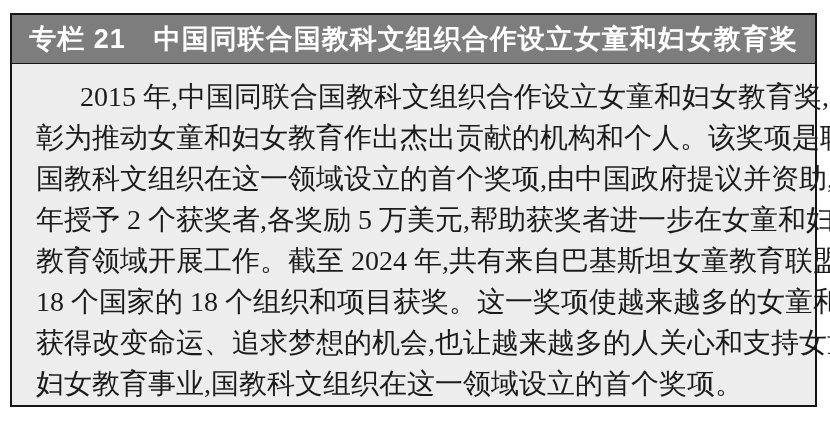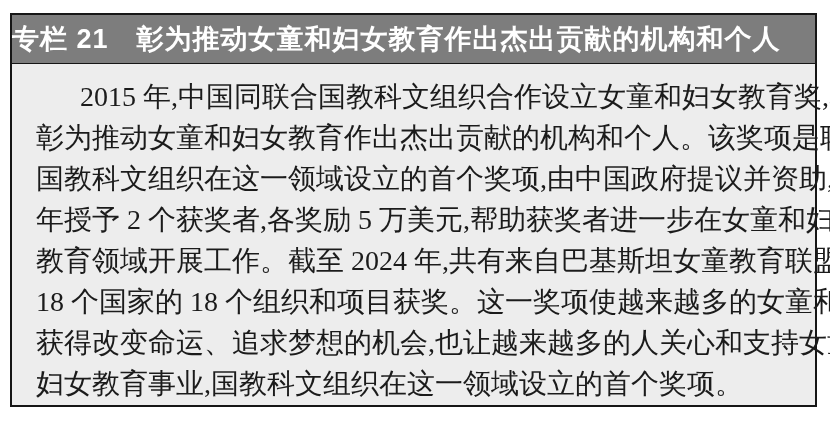--- a/index.html
+++ b/index.html
@@ -23,21 +23,21 @@
     border: 2px solid var(--border-color, #161616);
     background: var(--body-bg, #ededed);
     box-sizing: content-box;
   }
   .panel-header {
     height: 48px;
     background: var(--header-bg, #7d7d7d);
     border-bottom: 1px solid var(--border-color, #161616);
     display: flex;
     align-items: center;
-    justify-content: flex-start;
+    justify-content: center;
     gap: 28px;
     color: var(--header-fg, #ffffff);
     font-family: "Liberation Sans", "DejaVu Sans", sans-serif;
     font-weight: bold;
     font-size: 27px;
     letter-spacing: 1px;
     white-space: nowrap;
   }
   .panel-body {
     padding: 12px 24px 0 24px;
@@ -56,21 +56,21 @@
   .line-last {
     text-align-last: left;
   }
 </style>
 </head>
 <body style="background: rgb(255, 255, 255);">
 
 <div class="panel">
   <div class="panel-header">
     <span>专栏 21</span>
-    <span>彰为推动女童和妇女教育作出杰出贡献的机构和个人</span>
+    <span>中国同联合国教科文组织合作设立女童和妇女教育奖</span>
   </div>
   <div class="panel-body">
     <div class="line line-first">2015 年,中国同联合国教科文组织合作设立女童和妇女教育奖,表</div>
     <div class="line">彰为推动女童和妇女教育作出杰出贡献的机构和个人。该奖项是联合</div>
     <div class="line">国教科文组织在这一领域设立的首个奖项,由中国政府提议并资助,每</div>
     <div class="line">年授予 2 个获奖者,各奖励 5 万美元,帮助获奖者进一步在女童和妇女</div>
     <div class="line">教育领域开展工作。截至 2024 年,共有来自巴基斯坦女童教育联盟等</div>
     <div class="line">18 个国家的 18 个组织和项目获奖。这一奖项使越来越多的女童和妇女</div>
     <div class="line">获得改变命运、追求梦想的机会,也让越来越多的人关心和支持女童和</div>
     <div class="line line-last">妇女教育事业,国教科文组织在这一领域设立的首个奖项。</div>

